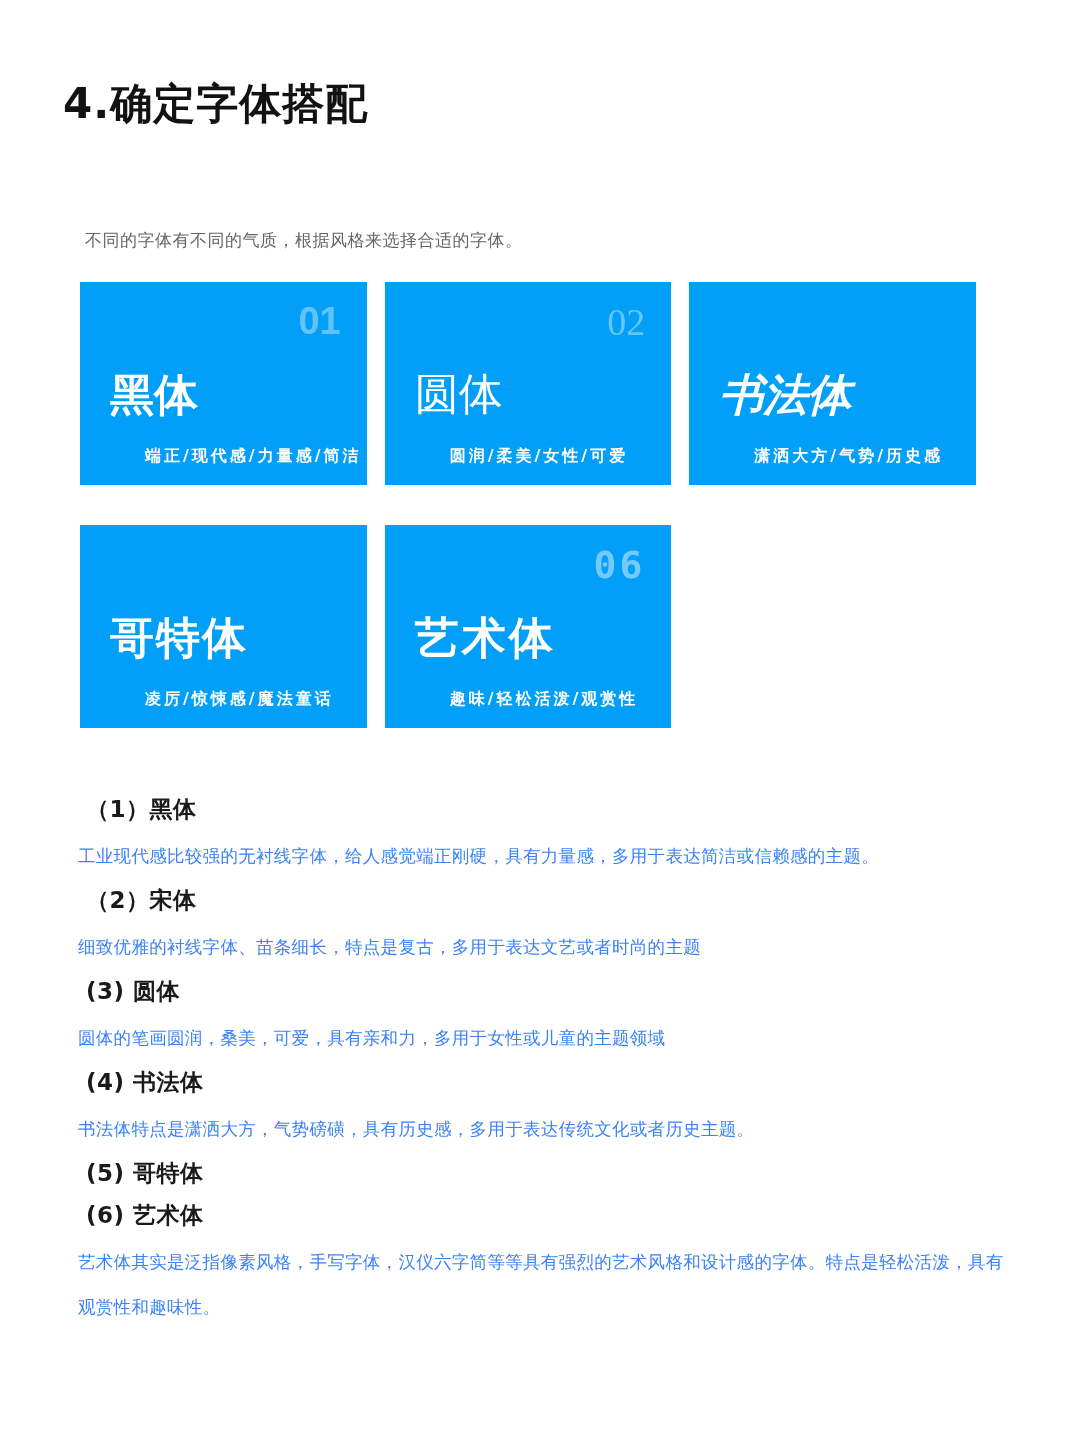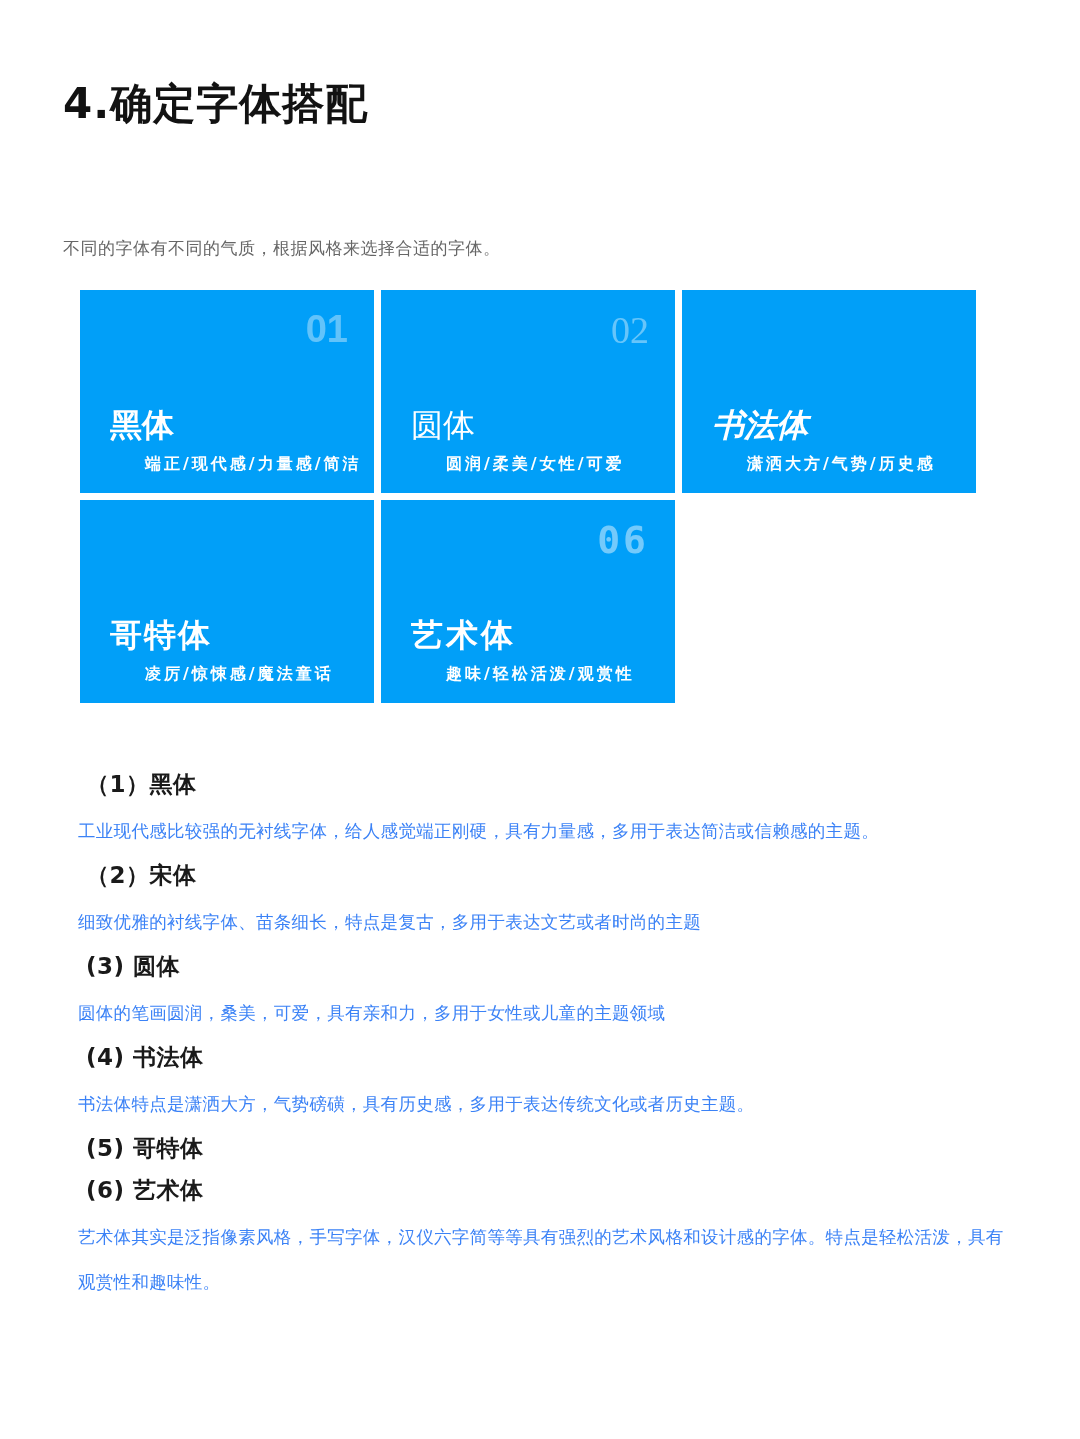--- a/index.html
+++ b/index.html
@@ -11,47 +11,47 @@
   }
   .page{width:1080px;height:1047px;}
 
   
   .title{
     margin:0;padding:80px 0 0 63px;
     font-size:42px;font-weight:800;color:#121212;
     letter-spacing:1px;line-height:48px;
   }
   .intro{
-    margin:8px;padding:100px 0 0 55px;
+    margin:0;padding:100px 0 0 85px;
     font-size:17px;color:#666;line-height:24px;letter-spacing:.5px;
   }
 
   
   .grid{
     margin:30px 0 0 80px;width:896px;
     display:grid;grid-template-columns:repeat(3,1fr);
-    column-gap:18px;row-gap:40px;gap:7px;
+    column-gap:18px;row-gap:40px;
   }
   .card{
     position:relative;height:203px;background:var(--card-blue,#019FF8);
     color:#fff;overflow:hidden;
   }
   .card-number{
     position:absolute;top:18px;right:26px;
     font-size:38px;font-weight:700;color:var(--number-tint,#fff);
   }
   .card:nth-of-type(1) .card-number{opacity:.38}
   .card:nth-of-type(2) .card-number{opacity:.40}
   .card:nth-of-type(3) .card-number{opacity:.30}
   .card:nth-of-type(4) .card-number{opacity:0}
   .card:nth-of-type(5) .card-number{opacity:.45}
   .card:nth-of-type(6) .card-number{opacity:.15}
   .card-title{
-    position:absolute;left:30px;bottom:52px;
-    font-size:32px;line-height:1;white-space:nowrap;
+    position:absolute;left:30px;bottom:68px;
+    font-size:44px;line-height:1;white-space:nowrap;
   }
   .card-traits{
     position:absolute;left:30px;bottom:18px;
     font-size:16px;font-weight:700;letter-spacing:3px;white-space:nowrap;padding-left:35px;
   }
   
   .f-hei  {font-family:"Liberation Sans","DejaVu Sans",sans-serif;font-weight:900;}
   .f-yuan {font-family:Liberation Serif, serif;font-weight:500;}
   .f-song {font-family:"Liberation Serif","DejaVu Serif",serif;font-weight:700;}
   .f-shu  {font-family:"DejaVu Serif","Liberation Serif",serif;font-style:italic;font-weight:700;}

